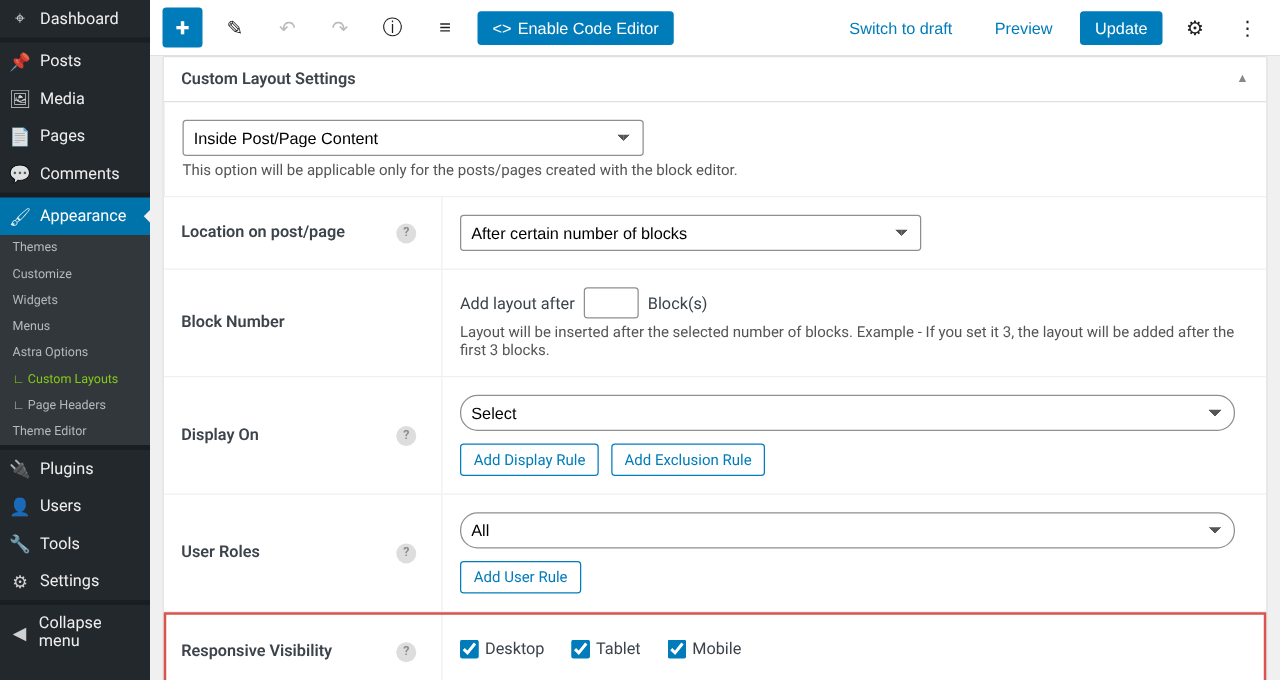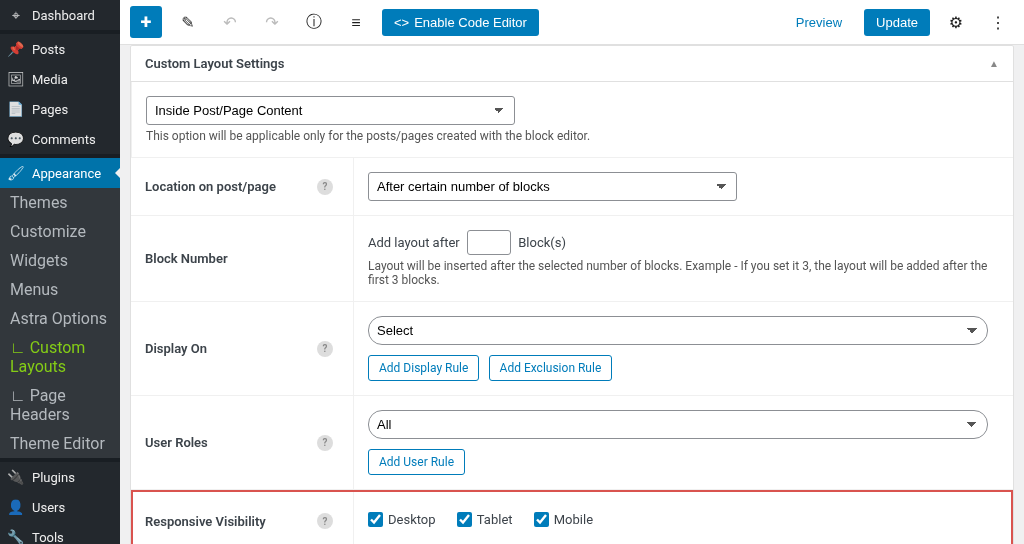--- a/index.html
+++ b/index.html
@@ -3,21 +3,21 @@
 <meta charset="utf-8">
 <style>
 * { box-sizing: border-box; margin: 0; padding: 0; }
 body { font-family: -apple-system, BlinkMacSystemFont, "Segoe UI", Roboto, sans-serif; font-size: 13px; color: #3c434a; background: #fff; width: 1024px; height: 544px; overflow: hidden; }
 .app { display: flex; height: 100%; }
 .sidebar { width: 120px; background: #23282d; color: #eee; flex-shrink: 0; font-size: 13px; overflow: hidden; }
 .sidebar .item { display: flex; align-items: center; gap: 8px; padding: 7px 8px; color: #eee; cursor: pointer; }
 .sidebar .item.active { background: #0073aa; color: #fff; position: relative; }
 .sidebar .item.active::after { content: ""; position: absolute; right: -1px; top: 50%; transform: translateY(-50%); border: 6px solid transparent; border-right-color: #f0f0f1; }
 .sidebar .sub { background: #32373c; }
-.sidebar .sub .sitem { padding: 5px 10px; color: #b4b9be; font-size: 16px; cursor: pointer; }
+.sidebar .sub .sitem { padding: 5px 10px; color: #b4b9be; font-size: 10px; cursor: pointer; }
 .sidebar .sub .sitem.current { color: #84cc16; font-weight: 400; }
 .sidebar .sep { height: 4px; background: #191e23; }
 .ic { width: 16px; height: 16px; display: inline-flex; align-items: center; justify-content: center; font-size: 14px; opacity: 0.85; }
 .main { flex: 1; background: #f0f0f1; display: flex; flex-direction: column; overflow: hidden; }
 .topbar { background: #fff; border-bottom: 1px solid #e0e0e0; display: flex; align-items: center; padding: 6px 10px; gap: 10px; }
 .topbar .btn-icon { width: 32px; height: 32px; display: inline-flex; align-items: center; justify-content: center; border-radius: 3px; cursor: pointer; color: #1e1e1e; font-size: 16px; }
 .topbar .btn-icon.primary { background: #007cba; color: #fff; font-size: 20px; font-weight: bold; }
 .topbar .spacer { flex: 1; }
 .btn { display: inline-flex; align-items: center; padding: 6px 12px; border-radius: 3px; font-size: 13px; cursor: pointer; border: none; gap: 5px; }
 .btn.primary { background: #007cba; color: #fff; }
@@ -111,20 +111,21 @@
       <span class="btn-icon">✎</span>
       <span class="btn-icon" style="color:#bbb">↶</span>
       <span class="btn-icon" style="color:#bbb">↷</span>
       <span class="btn-icon">ⓘ</span>
       <span class="btn-icon">≡</span>
       <button class="btn primary">
           <span>&lt;&gt;</span>
           <span>Enable Code Editor</span>
         </button>
       <span class="spacer"></span>
+      <button class="btn link">Switch to draft</button>
       <button class="btn link">Preview</button>
       <button class="btn primary">Update</button>
       <span class="btn-icon">⚙</span>
       <span class="btn-icon">⋮</span>
     </div>
 
     <div class="content">
       <div class="panel">
         <div class="panel-head">
           <span>Custom Layout Settings</span>

